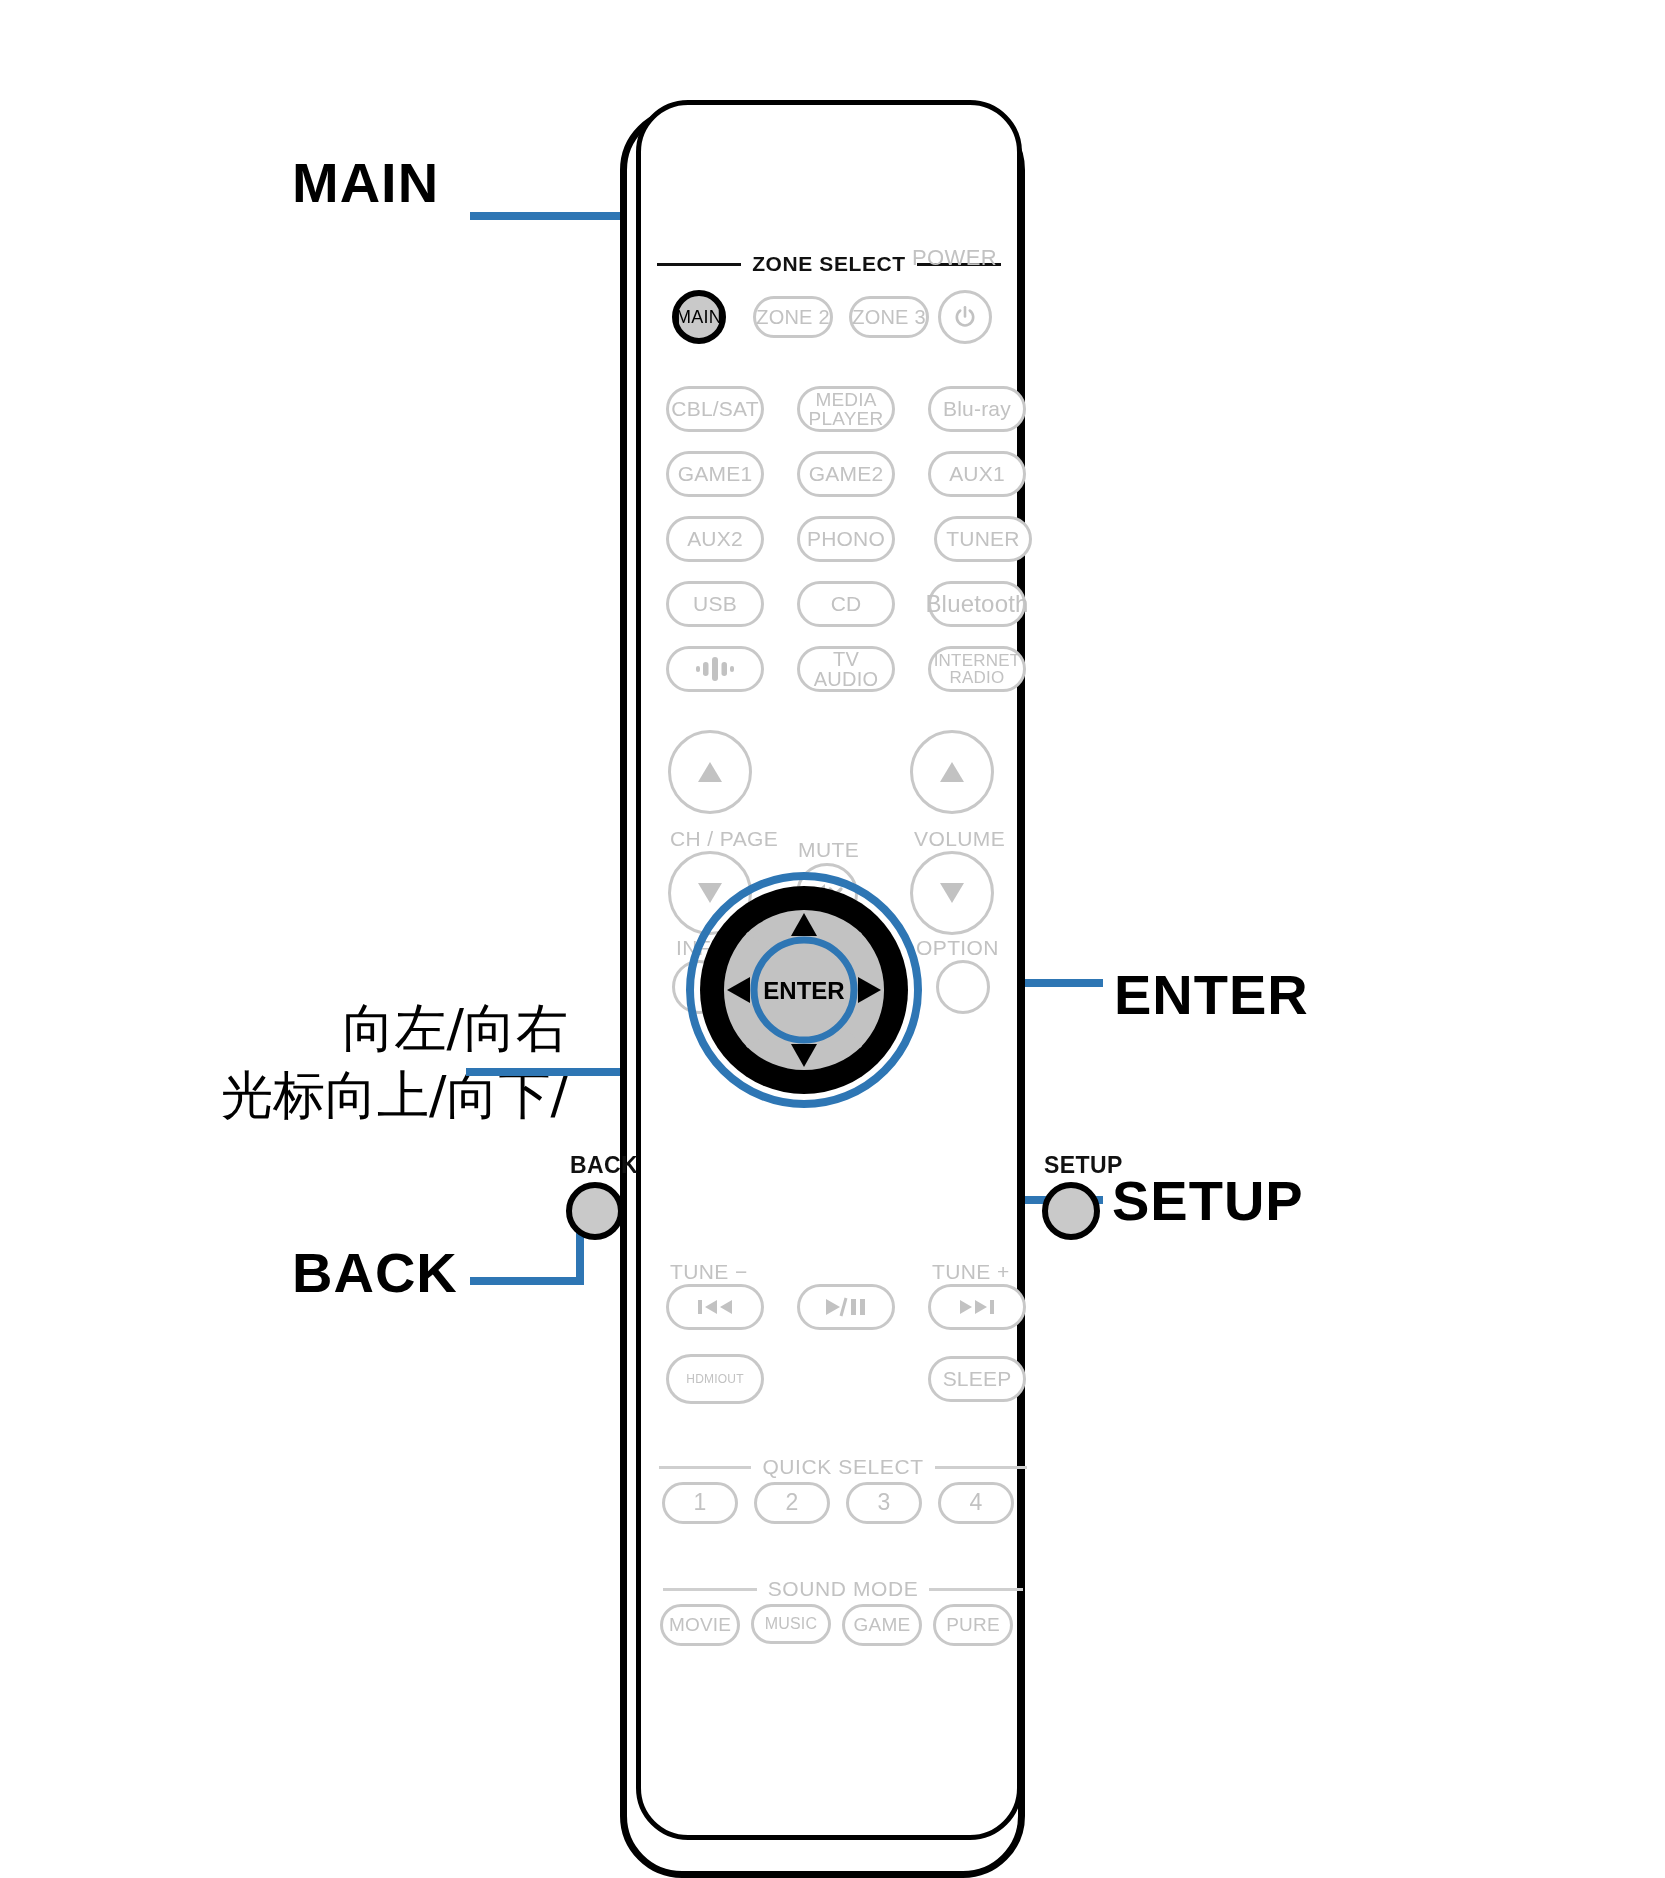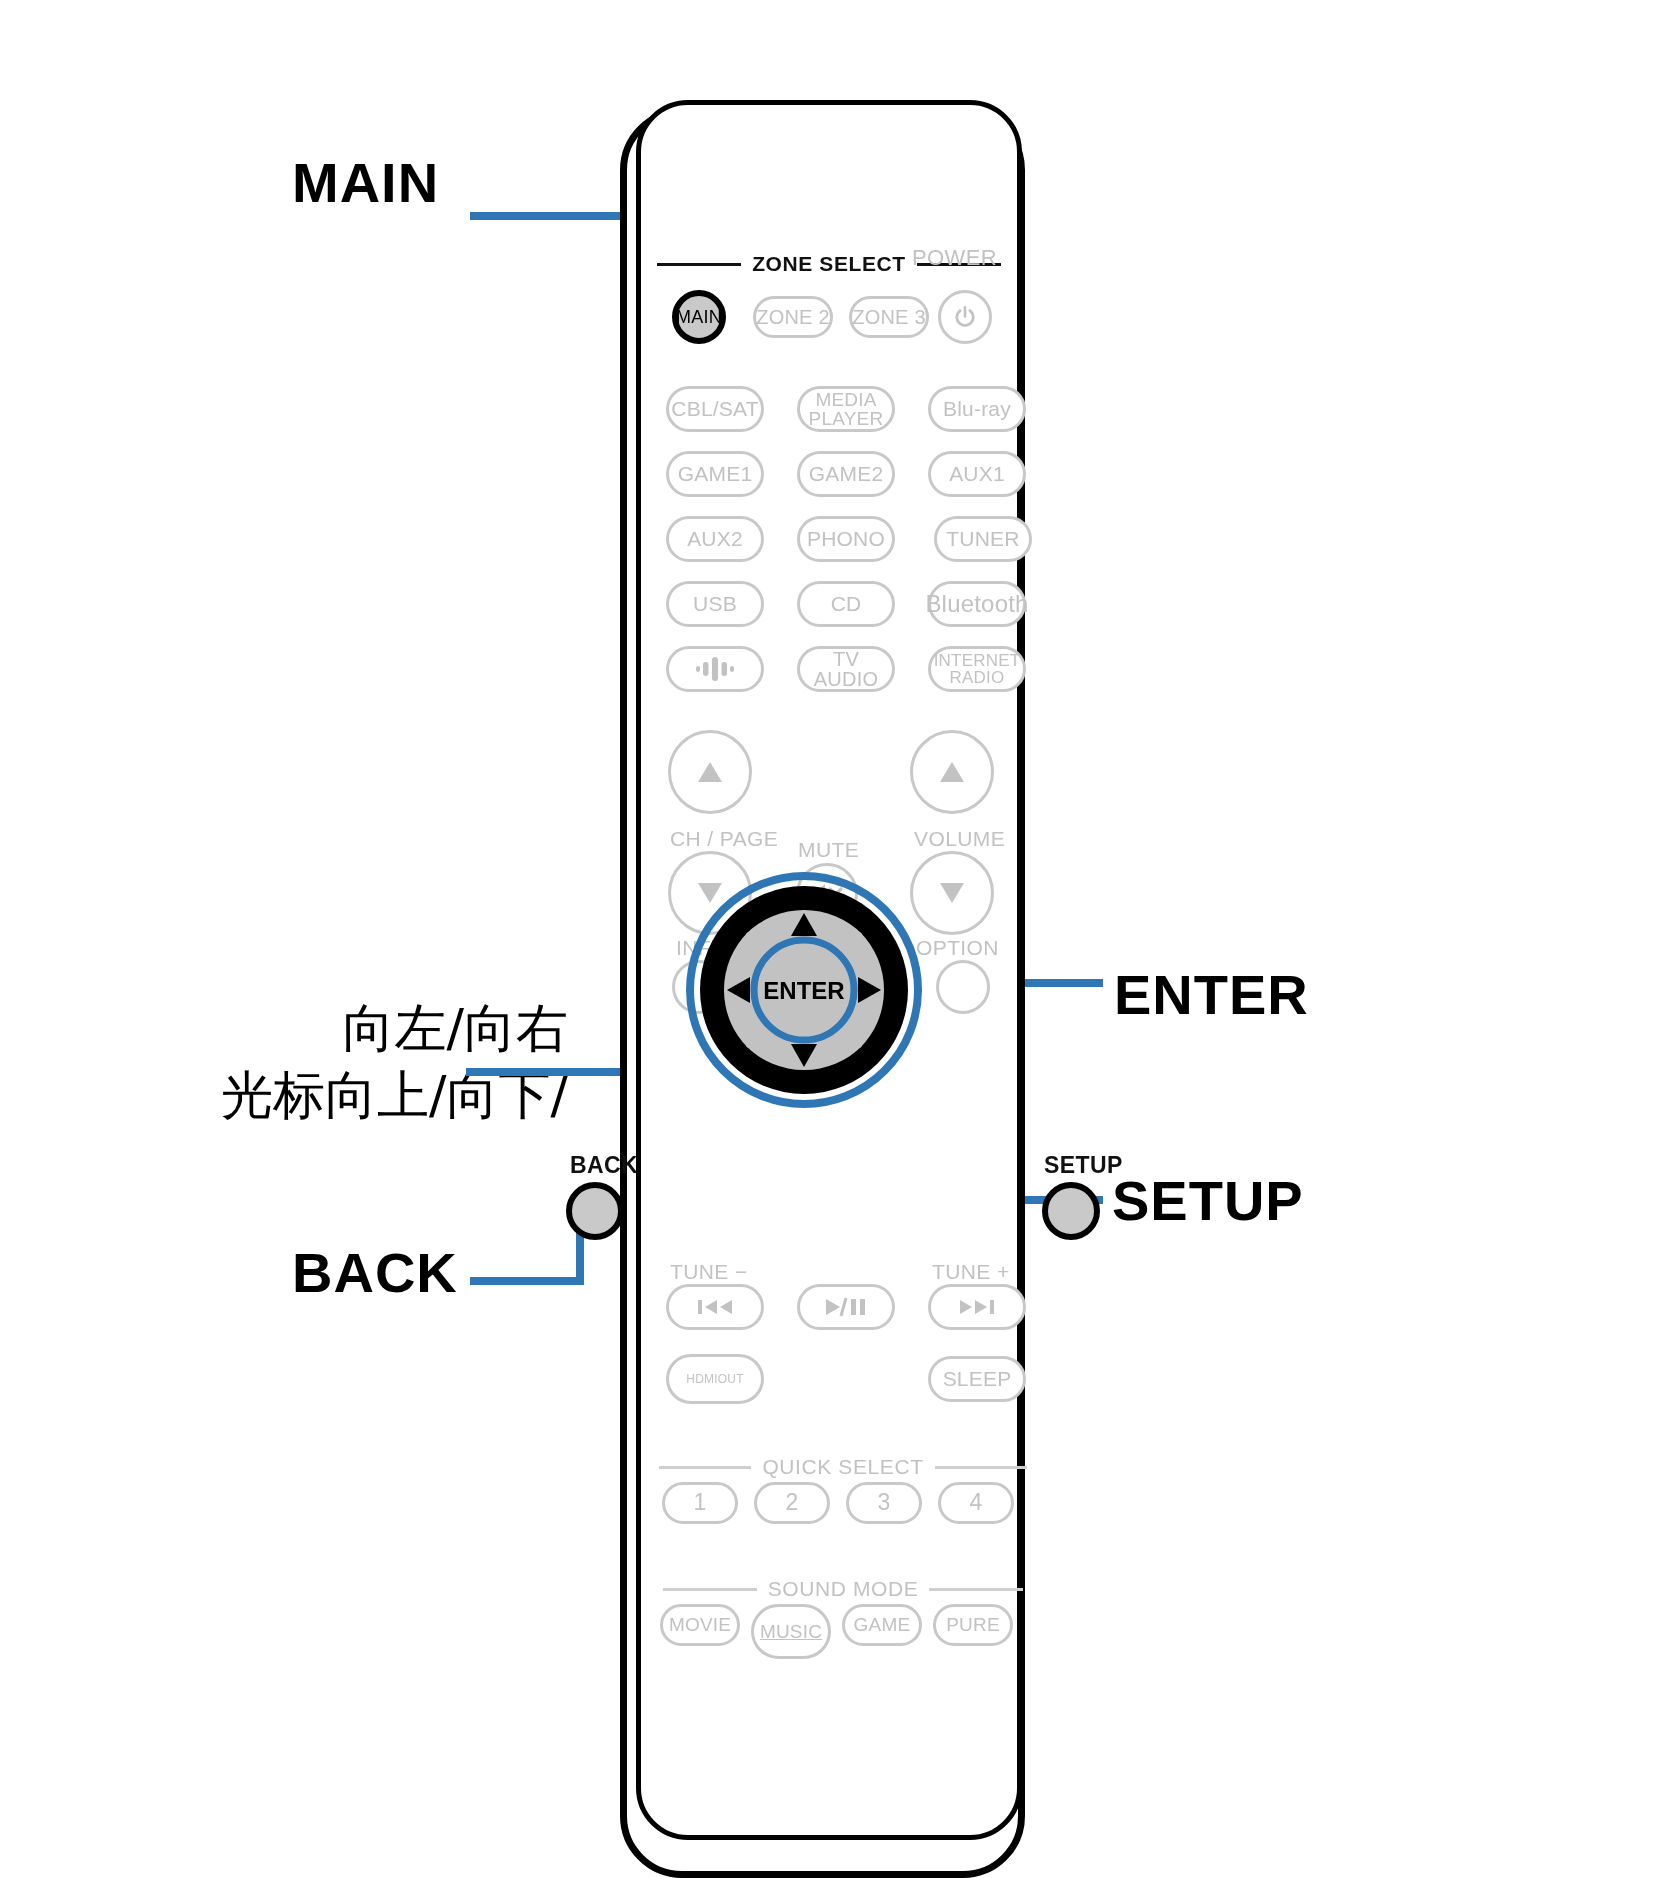--- a/index.html
+++ b/index.html
@@ -234,21 +234,21 @@
     <div class="key" style="left:118px;top:1382px;width:76px;height:42px;font-size:23px;">2</div>
     <div class="key" style="left:210px;top:1382px;width:76px;height:42px;font-size:23px;">3</div>
     <div class="key" style="left:302px;top:1382px;width:76px;height:42px;font-size:23px;">4</div>
 
     <div class="section-rule rule-light" style="left:24px;top:1477px;width:366px;justify-content:center;">
       <span class="ln" style="width:94px;"></span>
       <span class="txt">SOUND MODE</span>
       <span class="ln" style="width:94px;"></span>
     </div>
     <div class="key" style="left:24px;top:1504px;width:80px;height:42px;font-size:19px;">MOVIE</div>
-    <div class="key" style="left:115px;top:1504px;width:80px;height:55px;font-size:19px;text-decoration:underline;">MUSIC</div>
+    <div class="key" style="left:115px;top:1504px;width:80px;height:40px;font-size:16px;">MUSIC</div>
     <div class="key" style="left:206px;top:1504px;width:80px;height:42px;font-size:19px;">GAME</div>
     <div class="key" style="left:297px;top:1504px;width:80px;height:42px;font-size:19px;">PURE</div>
 
   </div>
 
   <svg id="dpad-svg" width="240" height="240" viewBox="0 0 240 240" style="position:absolute;left:684px;top:870px;">
 
     <circle cx="120" cy="120" r="114" fill="none" stroke="#2e76b4" stroke-width="8"></circle>
 
     <circle cx="120" cy="120" r="104" fill="#000"></circle>

